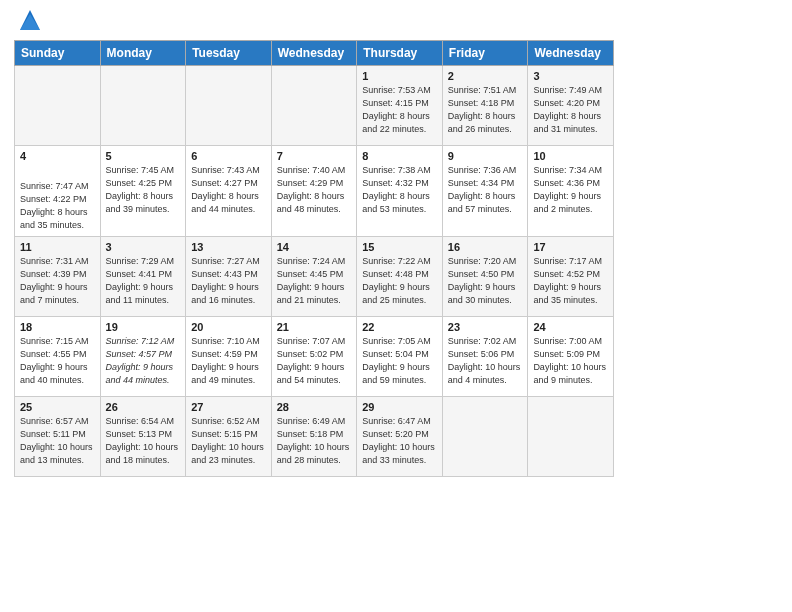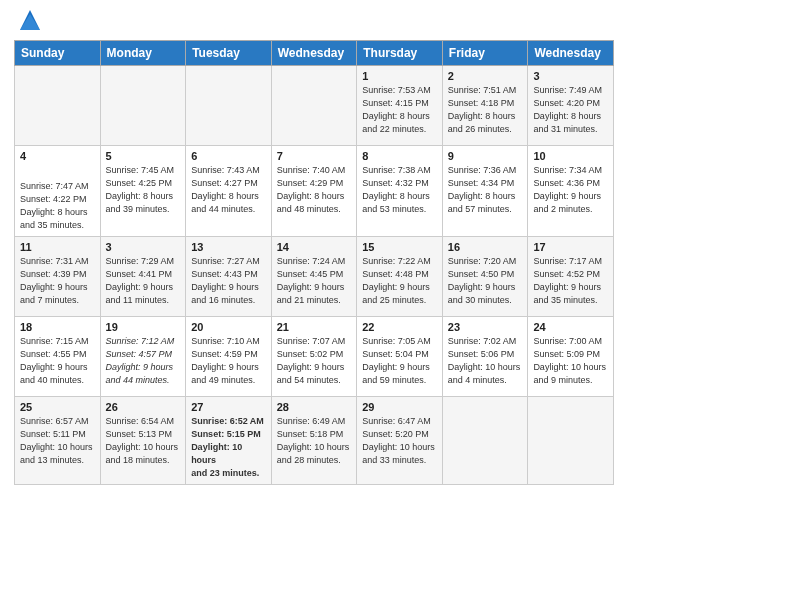--- a/index.html
+++ b/index.html
@@ -328,21 +328,21 @@
           </td>
           <td>
             <span class="day-num">26</span>
             <div class="day-info" style="white-space: pre-line;">Sunrise: 6:54 AM
 Sunset: 5:13 PM
 Daylight: 10 hours
 and 18 minutes.</div>
           </td>
           <td>
             <span class="day-num">27</span>
-            <div class="day-info" style="white-space: pre-line; font-weight: bold;">Sunrise: 6:52 AM
+            <div class="day-info" style="white-space: pre-line;">Sunrise: 6:52 AM
 Sunset: 5:15 PM
 Daylight: 10 hours
 and 23 minutes.</div>
           </td>
           <td>
             <span class="day-num">28</span>
             <div class="day-info" style="white-space: pre-line;">Sunrise: 6:49 AM
 Sunset: 5:18 PM
 Daylight: 10 hours
 and 28 minutes.</div>

